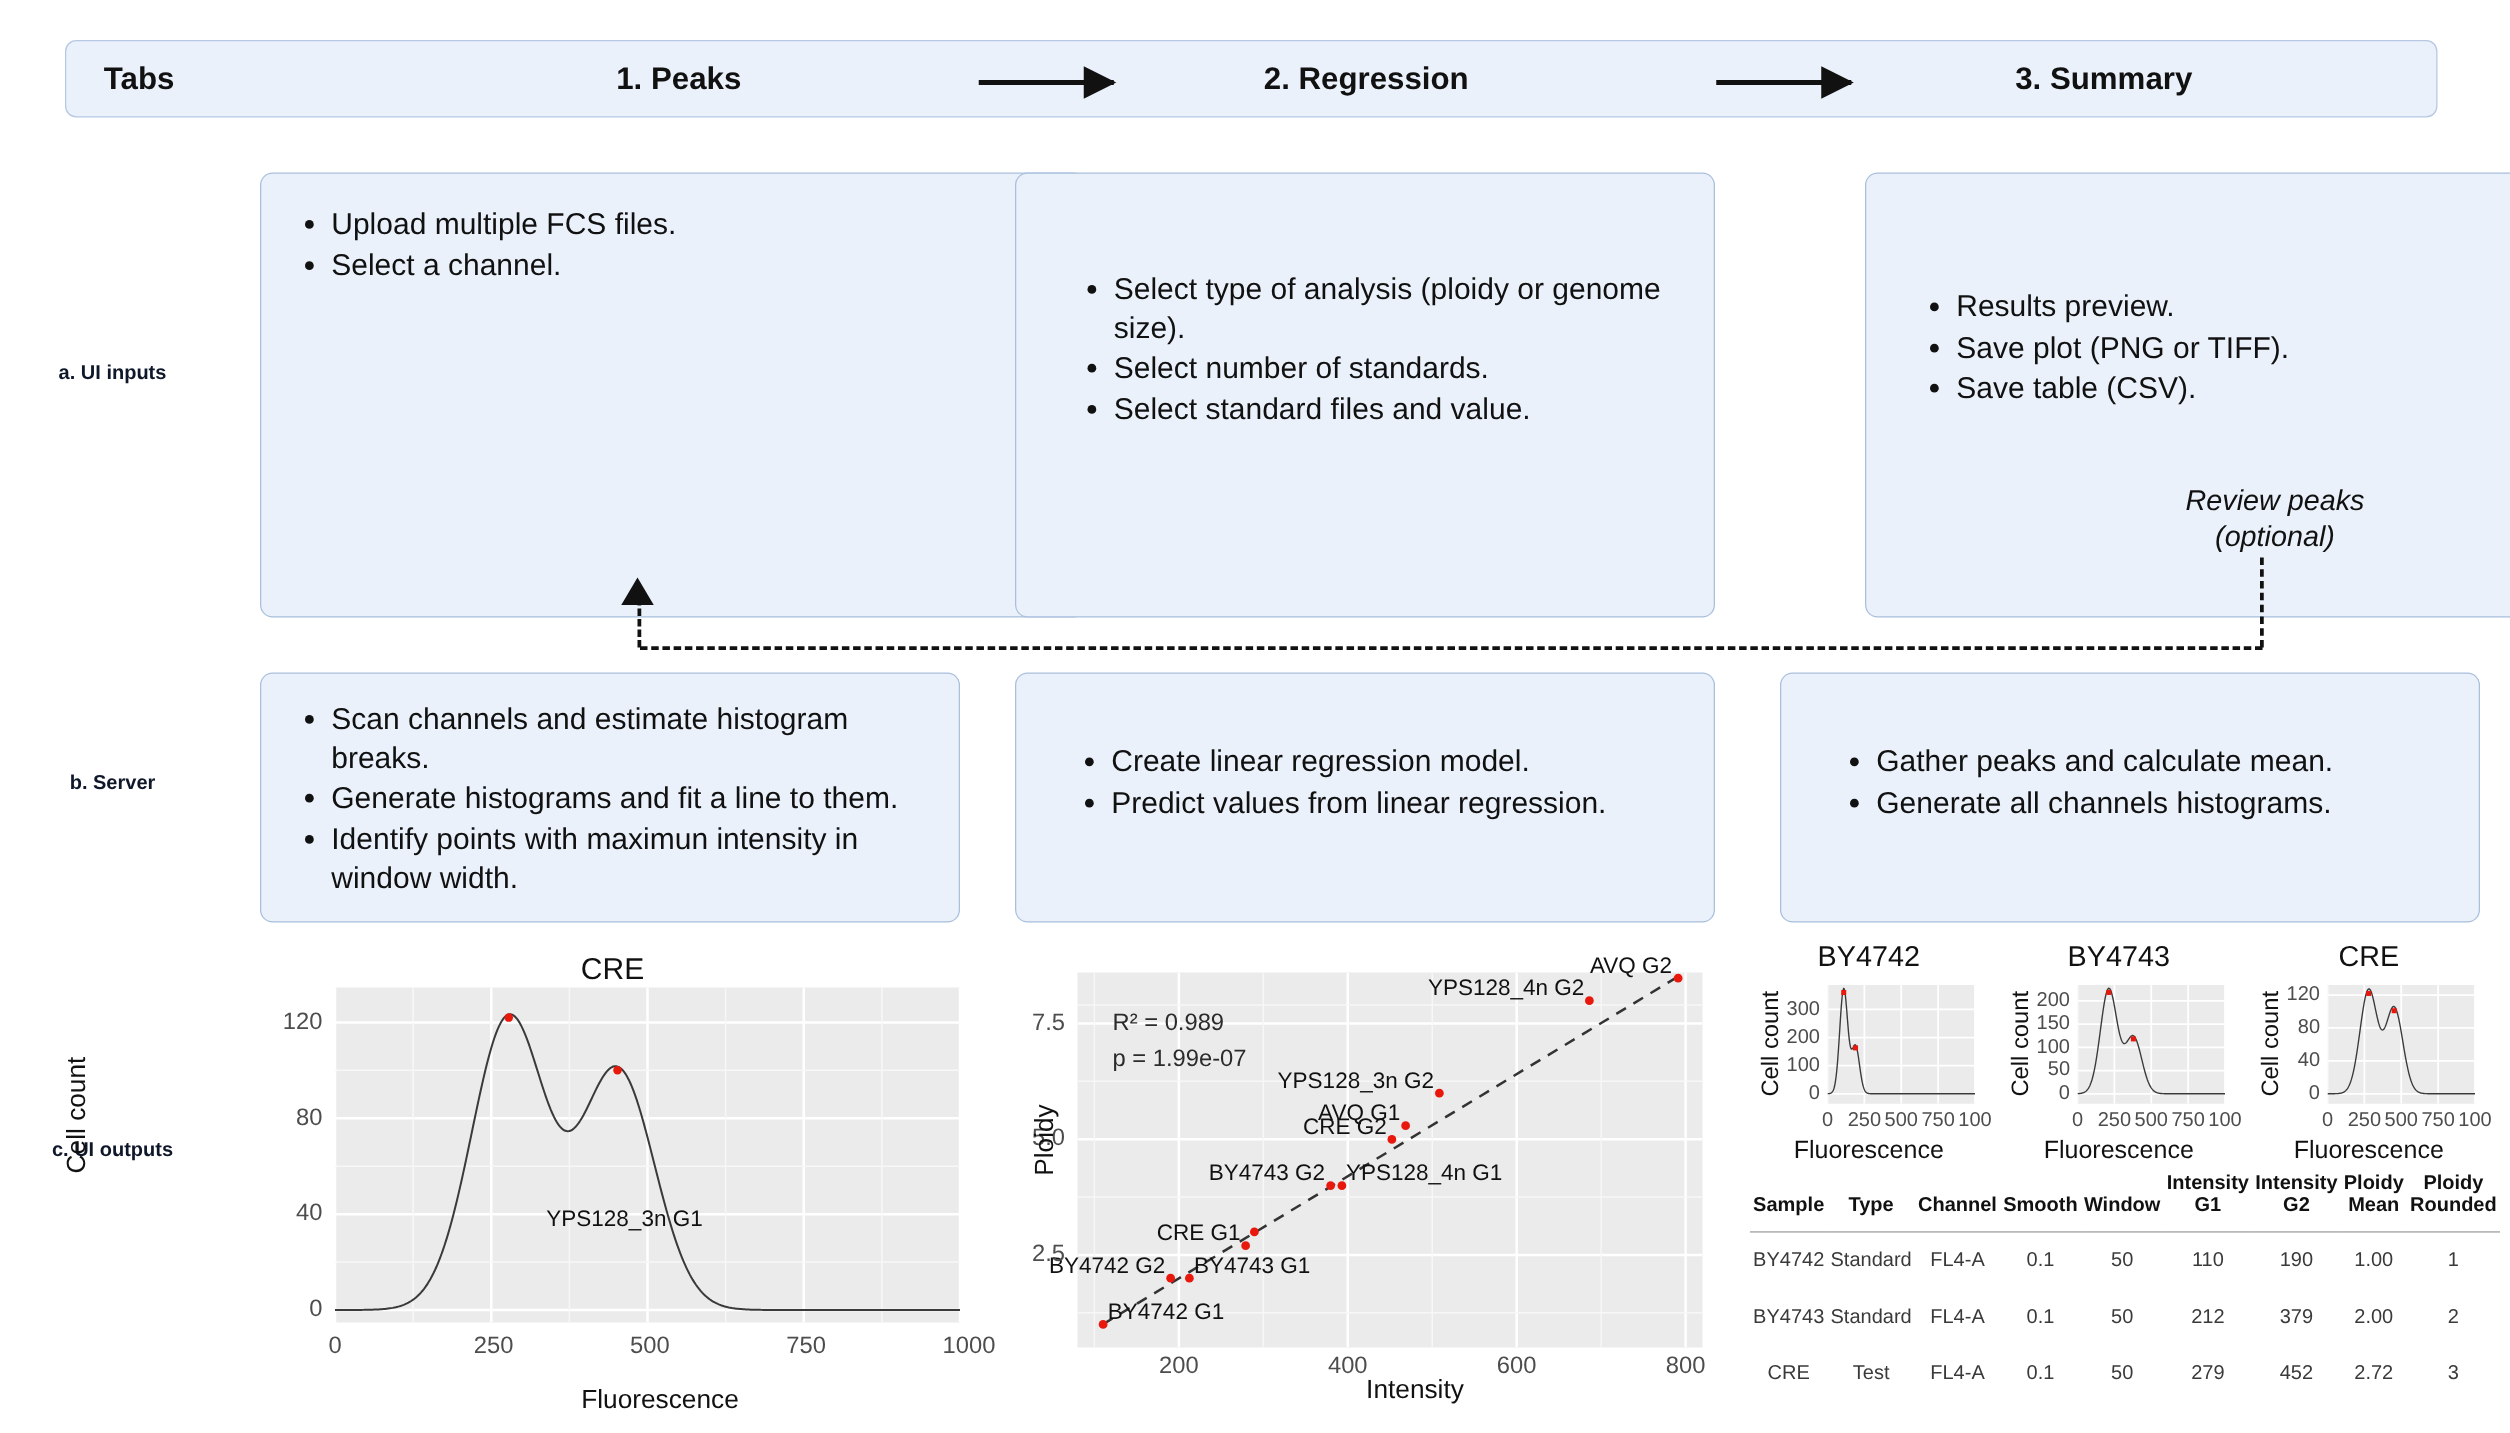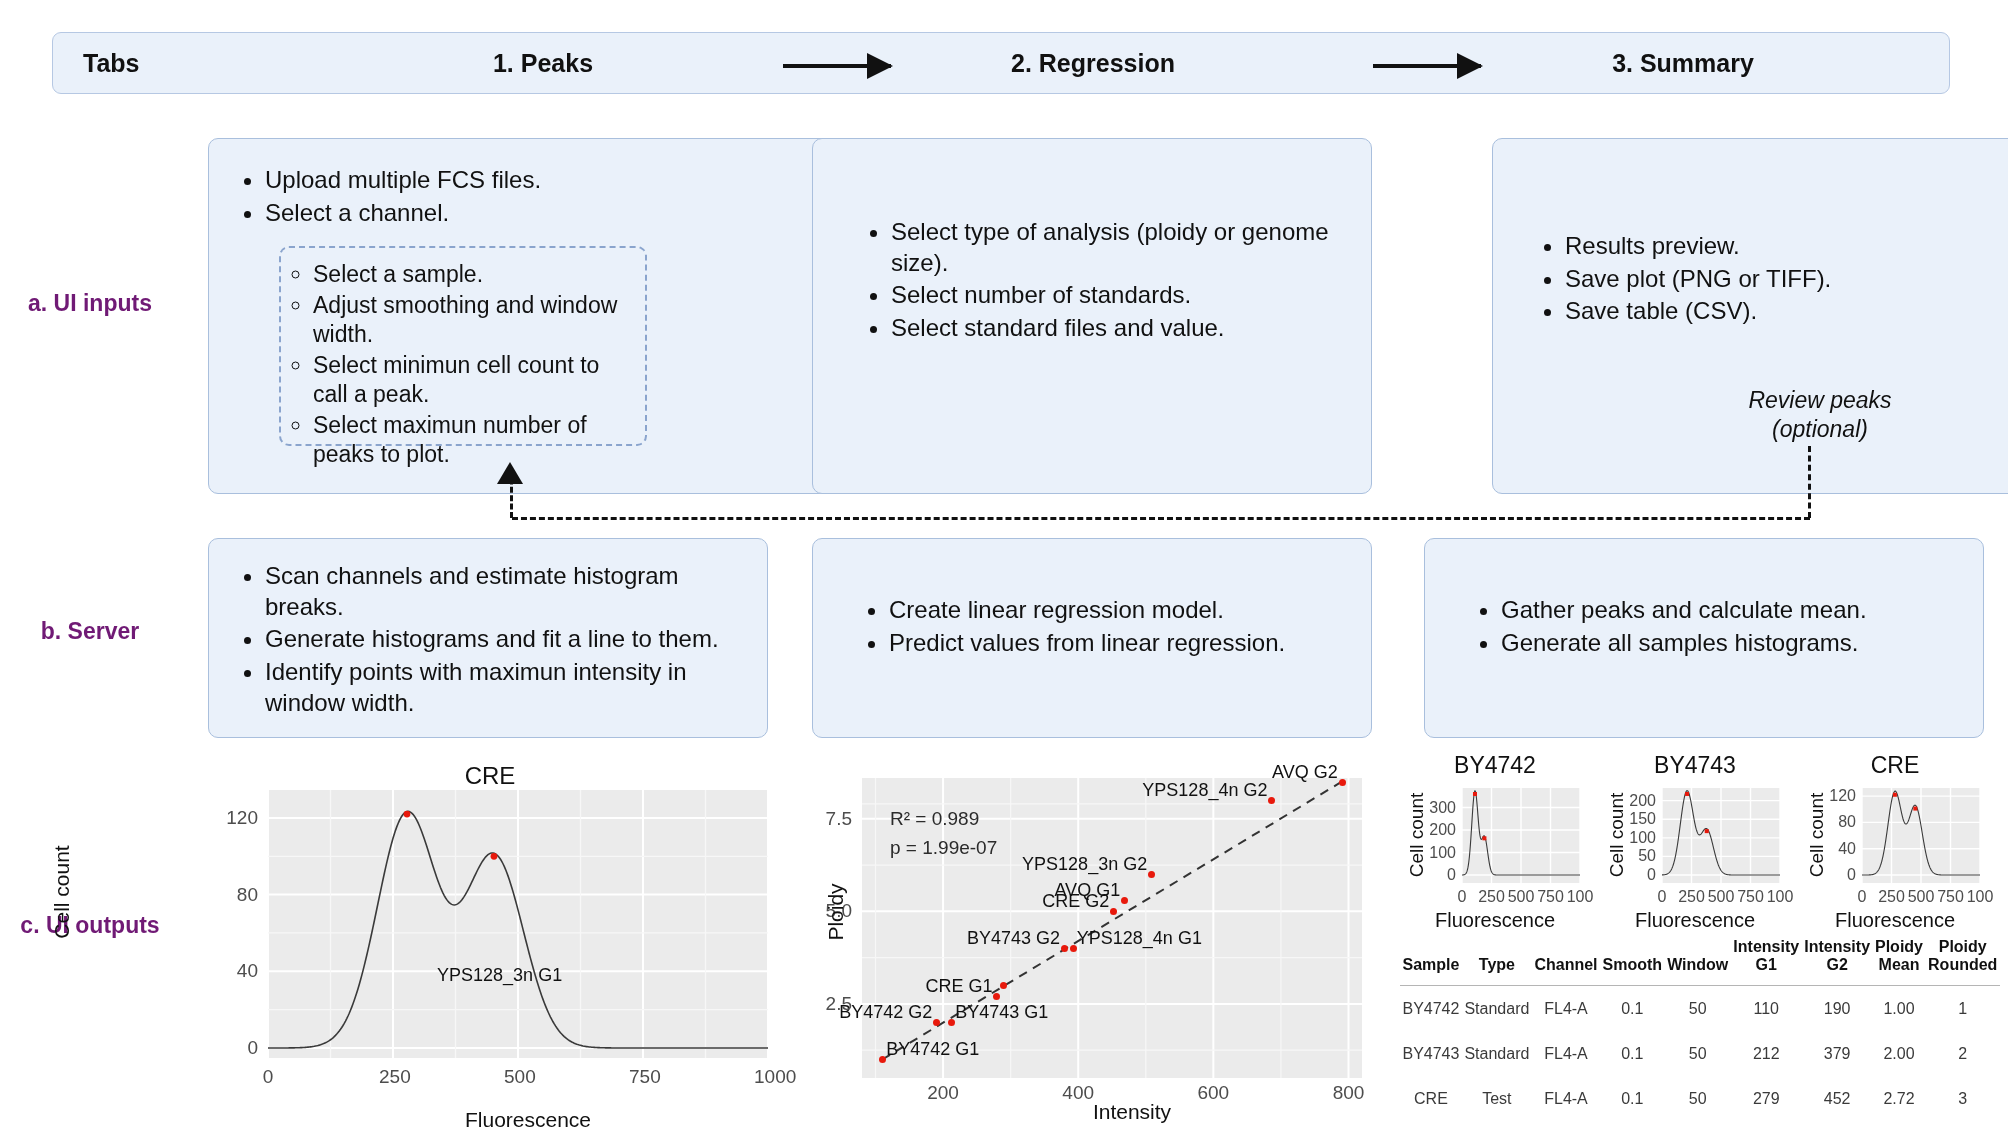--- a/index.html
+++ b/index.html
@@ -28,21 +28,21 @@
   .bigarrow { position:absolute; top:31px; width:108px; height:4px; background:#111; }
   .bigarrow:after {
     content:""; position:absolute; right:-2px; top:-11px;
     border-left:26px solid #111; border-top:13px solid transparent; border-bottom:13px solid transparent;
   }
   #arrow-1-2 { left:730px; }
   #arrow-2-3 { left:1320px; }
 
   
   .row-label {
-    position:absolute; font-weight:bold; font-size:23px; color:#701a75;
+    position:absolute; font-weight:bold; font-size:16px; color:#0f172a;
     width:180px; text-align:center;
   }
   #row-label-a { left:0px;  top:290px; }
   #row-label-b { left:0px;  top:618px; }
   #row-label-c { left:0px;  top:912px; }
 
   
   .flowbox {
     position:absolute; background:#eaf1fa;
     border:1.5px solid #a9bfdd; border-radius:10px;
@@ -163,28 +163,20 @@
 
 <div class="row-label" id="row-label-a">a. UI inputs</div>
 <div class="row-label" id="row-label-b">b. Server</div>
 <div class="row-label" id="row-label-c">c. UI outputs</div>
 
 <div class="flowbox" id="box-a1">
   <ul class="outer-list">
     <li>Upload multiple FCS files.</li>
     <li>Select a channel.</li>
   </ul>
-  <div id="subbox-a1">
-    <ul>
-      <li>Select a sample.</li>
-      <li>Adjust smoothing and window width.</li>
-      <li>Select minimun cell count to call a peak.</li>
-      <li>Select maximun number of peaks to plot.</li>
-    </ul>
-  </div>
 </div>
 
 <div class="flowbox" id="box-a2">
   <ul class="mid-list">
     <li>Select type of analysis (ploidy or genome size).</li>
     <li>Select number of standards.</li>
     <li>Select standard files and value.</li>
   </ul>
 </div>
 
@@ -211,21 +203,21 @@
 </div>
 <div class="flowbox" id="box-b2">
   <ul class="srv-list">
     <li>Create linear regression model.</li>
     <li>Predict values from linear regression.</li>
   </ul>
 </div>
 <div class="flowbox" id="box-b3">
   <ul class="srv-list">
     <li>Gather peaks and calculate mean.</li>
-    <li>Generate all samples histograms.</li>
+    <li>Generate all channels histograms.</li>
   </ul>
 </div>
 
 <div class="plot-title" id="cre-title">CRE</div>
 <div class="panel-bg" id="cre-panel"></div>
 <svg id="cre-svg" style="position:absolute;left:268px;top:790px;" width="500" height="268">
     <line x1="0" y1="0" x2="0" y2="268" stroke="#ffffff" stroke-width="2"></line>
     <line x1="125" y1="0" x2="125" y2="268" stroke="#ffffff" stroke-width="2"></line>
     <line x1="250" y1="0" x2="250" y2="268" stroke="#ffffff" stroke-width="2"></line>
     <line x1="375" y1="0" x2="375" y2="268" stroke="#ffffff" stroke-width="2"></line>

